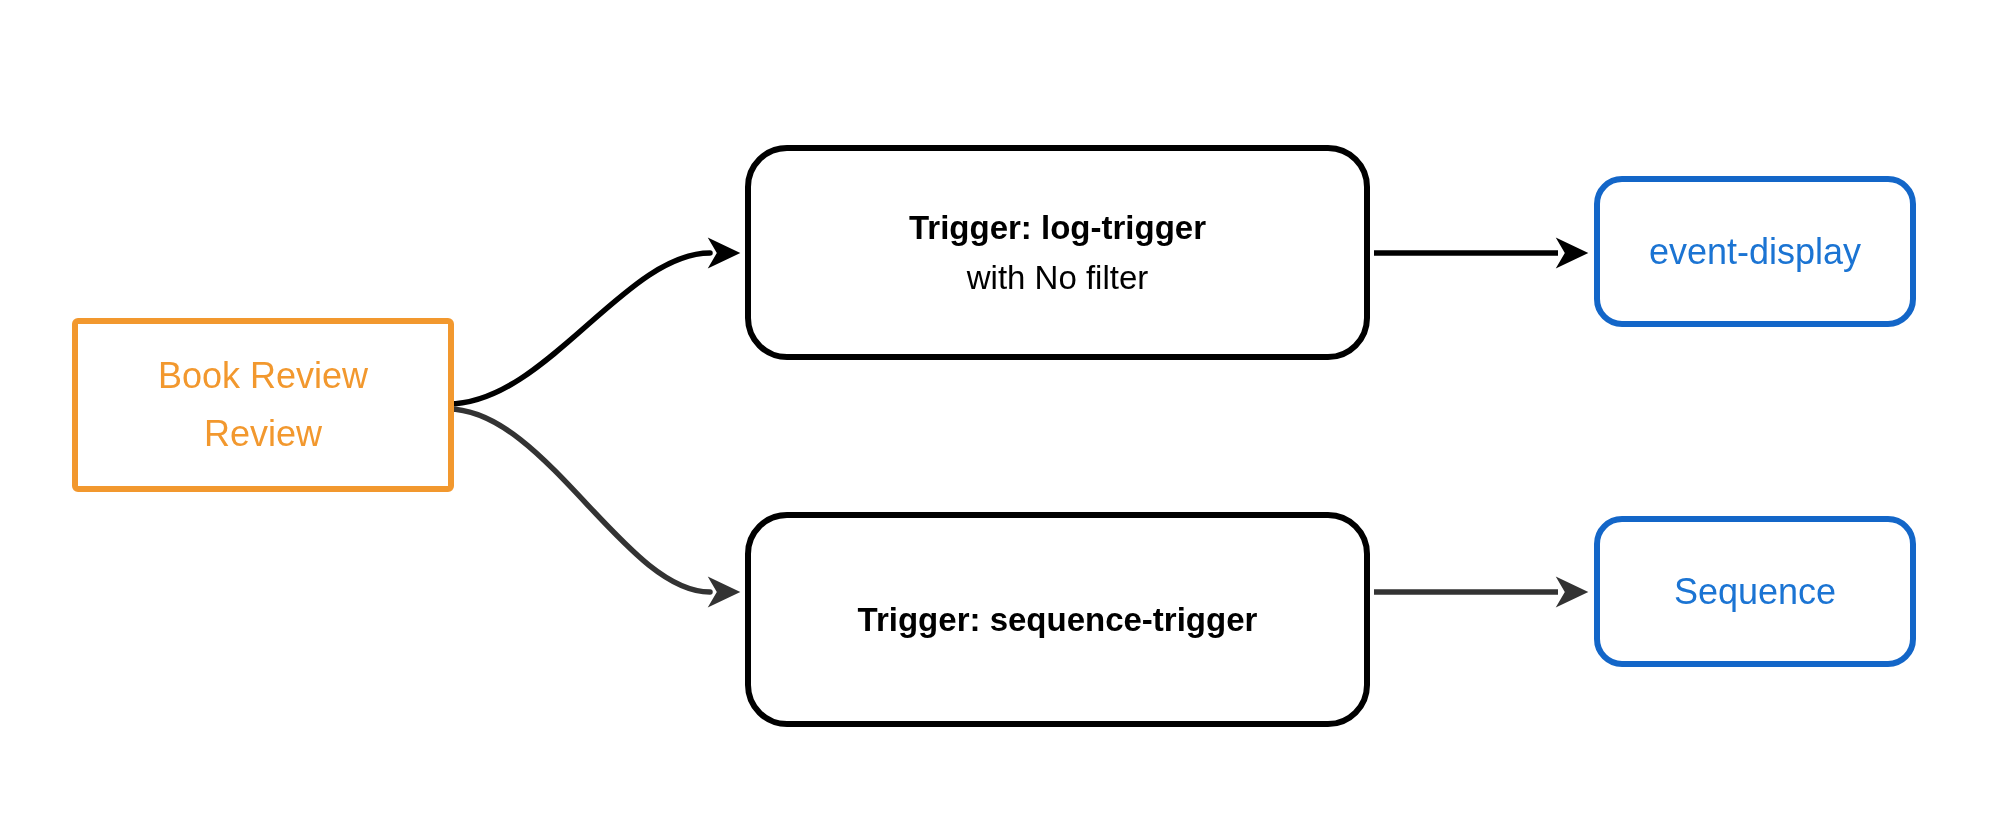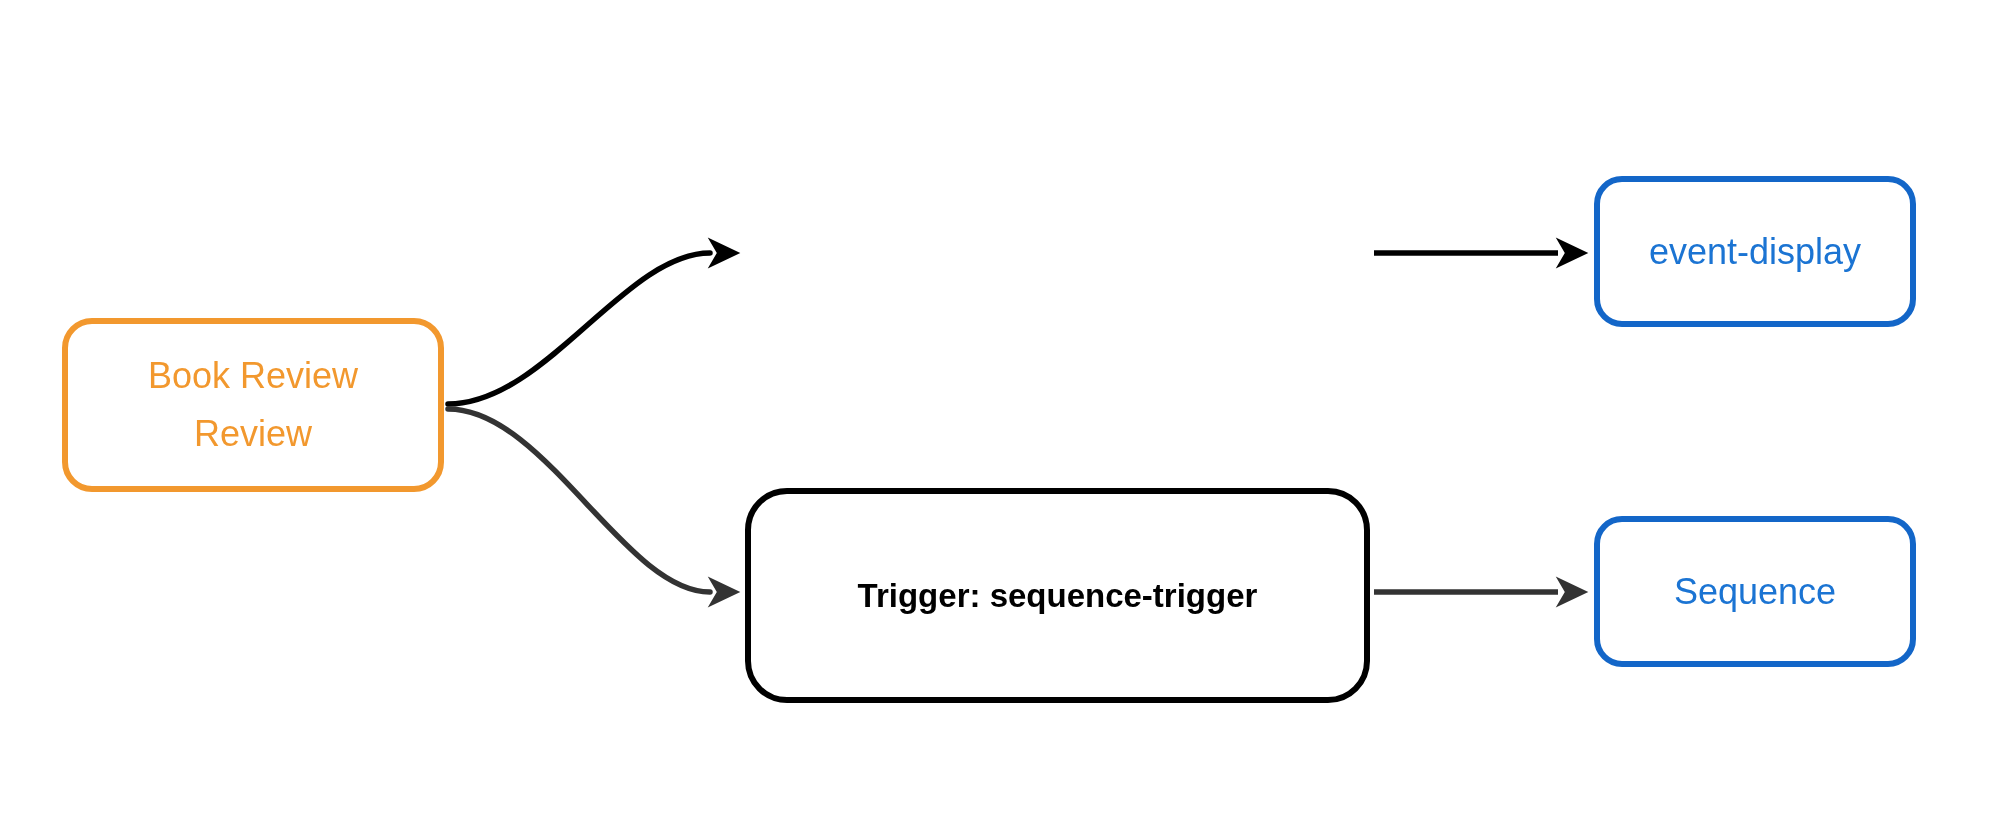--- a/index.html
+++ b/index.html
@@ -21,35 +21,35 @@
     box-sizing: border-box;
     background: #ffffff;
     border: 6px solid #000;
     display: flex;
     flex-direction: column;
     align-items: center;
     justify-content: center;
     text-align: center;
   }
   .node-broker {
-    left: 62px; top: 318px;
+    left: 72px; top: 318px;
     width: 382px; height: 174px;
-    border-radius: 30px;
+    border-radius: 6px;
     font-size: 36px;
     line-height: 1.6;
   }
   .node-trigger {
     left: 745px;
     width: 625px; height: 215px;
     border-radius: 42px;
     font-size: 33px;
     line-height: 1.5;
   }
   .node-trigger-top { top: 145px; }
-  .node-trigger-bottom { top: 488px; }
+  .node-trigger-bottom { top: 512px; }
   .trigger-title { font-weight: bold; }
   .trigger-subtitle { font-weight: normal; }
   .node-sink {
     left: 1594px;
     width: 322px; height: 151px;
     border-radius: 28px;
     font-size: 36px;
   }
   .node-sink-top { top: 176px; }
   .node-sink-bottom { top: 516px; }
@@ -76,20 +76,24 @@
     <path d="M1374,253 L1558,253" fill="none" stroke-width="5.5" stroke-linecap="butt" marker-end="url(#arrow-black)" stroke="#000000"></path>
 
     <path d="M1374,592 L1558,592" fill="none" stroke-width="5.5" stroke-linecap="butt" marker-end="url(#arrow-gray)" stroke="#333333"></path>
   </svg>
 
   <div class="node node-broker" style="border-color: rgb(242, 152, 46); color: rgb(242, 152, 46);">
     <div>Book Review</div>
     <div>Review</div>
   </div>
 
+  <div class="node node-trigger node-trigger-top" style="border-color: rgb(0, 0, 0); color: rgb(0, 0, 0);">
+    <div class="trigger-title">Trigger: log-trigger</div>
+    <div class="trigger-subtitle">with No filter</div>
+  </div>
 
   <div class="node node-trigger node-trigger-bottom" style="border-color: rgb(0, 0, 0); color: rgb(0, 0, 0);">
     <div class="trigger-title">Trigger: sequence-trigger</div>
   </div>
 
   <div class="node node-sink node-sink-top" style="border-color: rgb(19, 102, 200); color: rgb(27, 116, 211);">
     <div>event-display</div>
   </div>
 
   <div class="node node-sink node-sink-bottom" style="border-color: rgb(19, 102, 200); color: rgb(27, 116, 211);">

